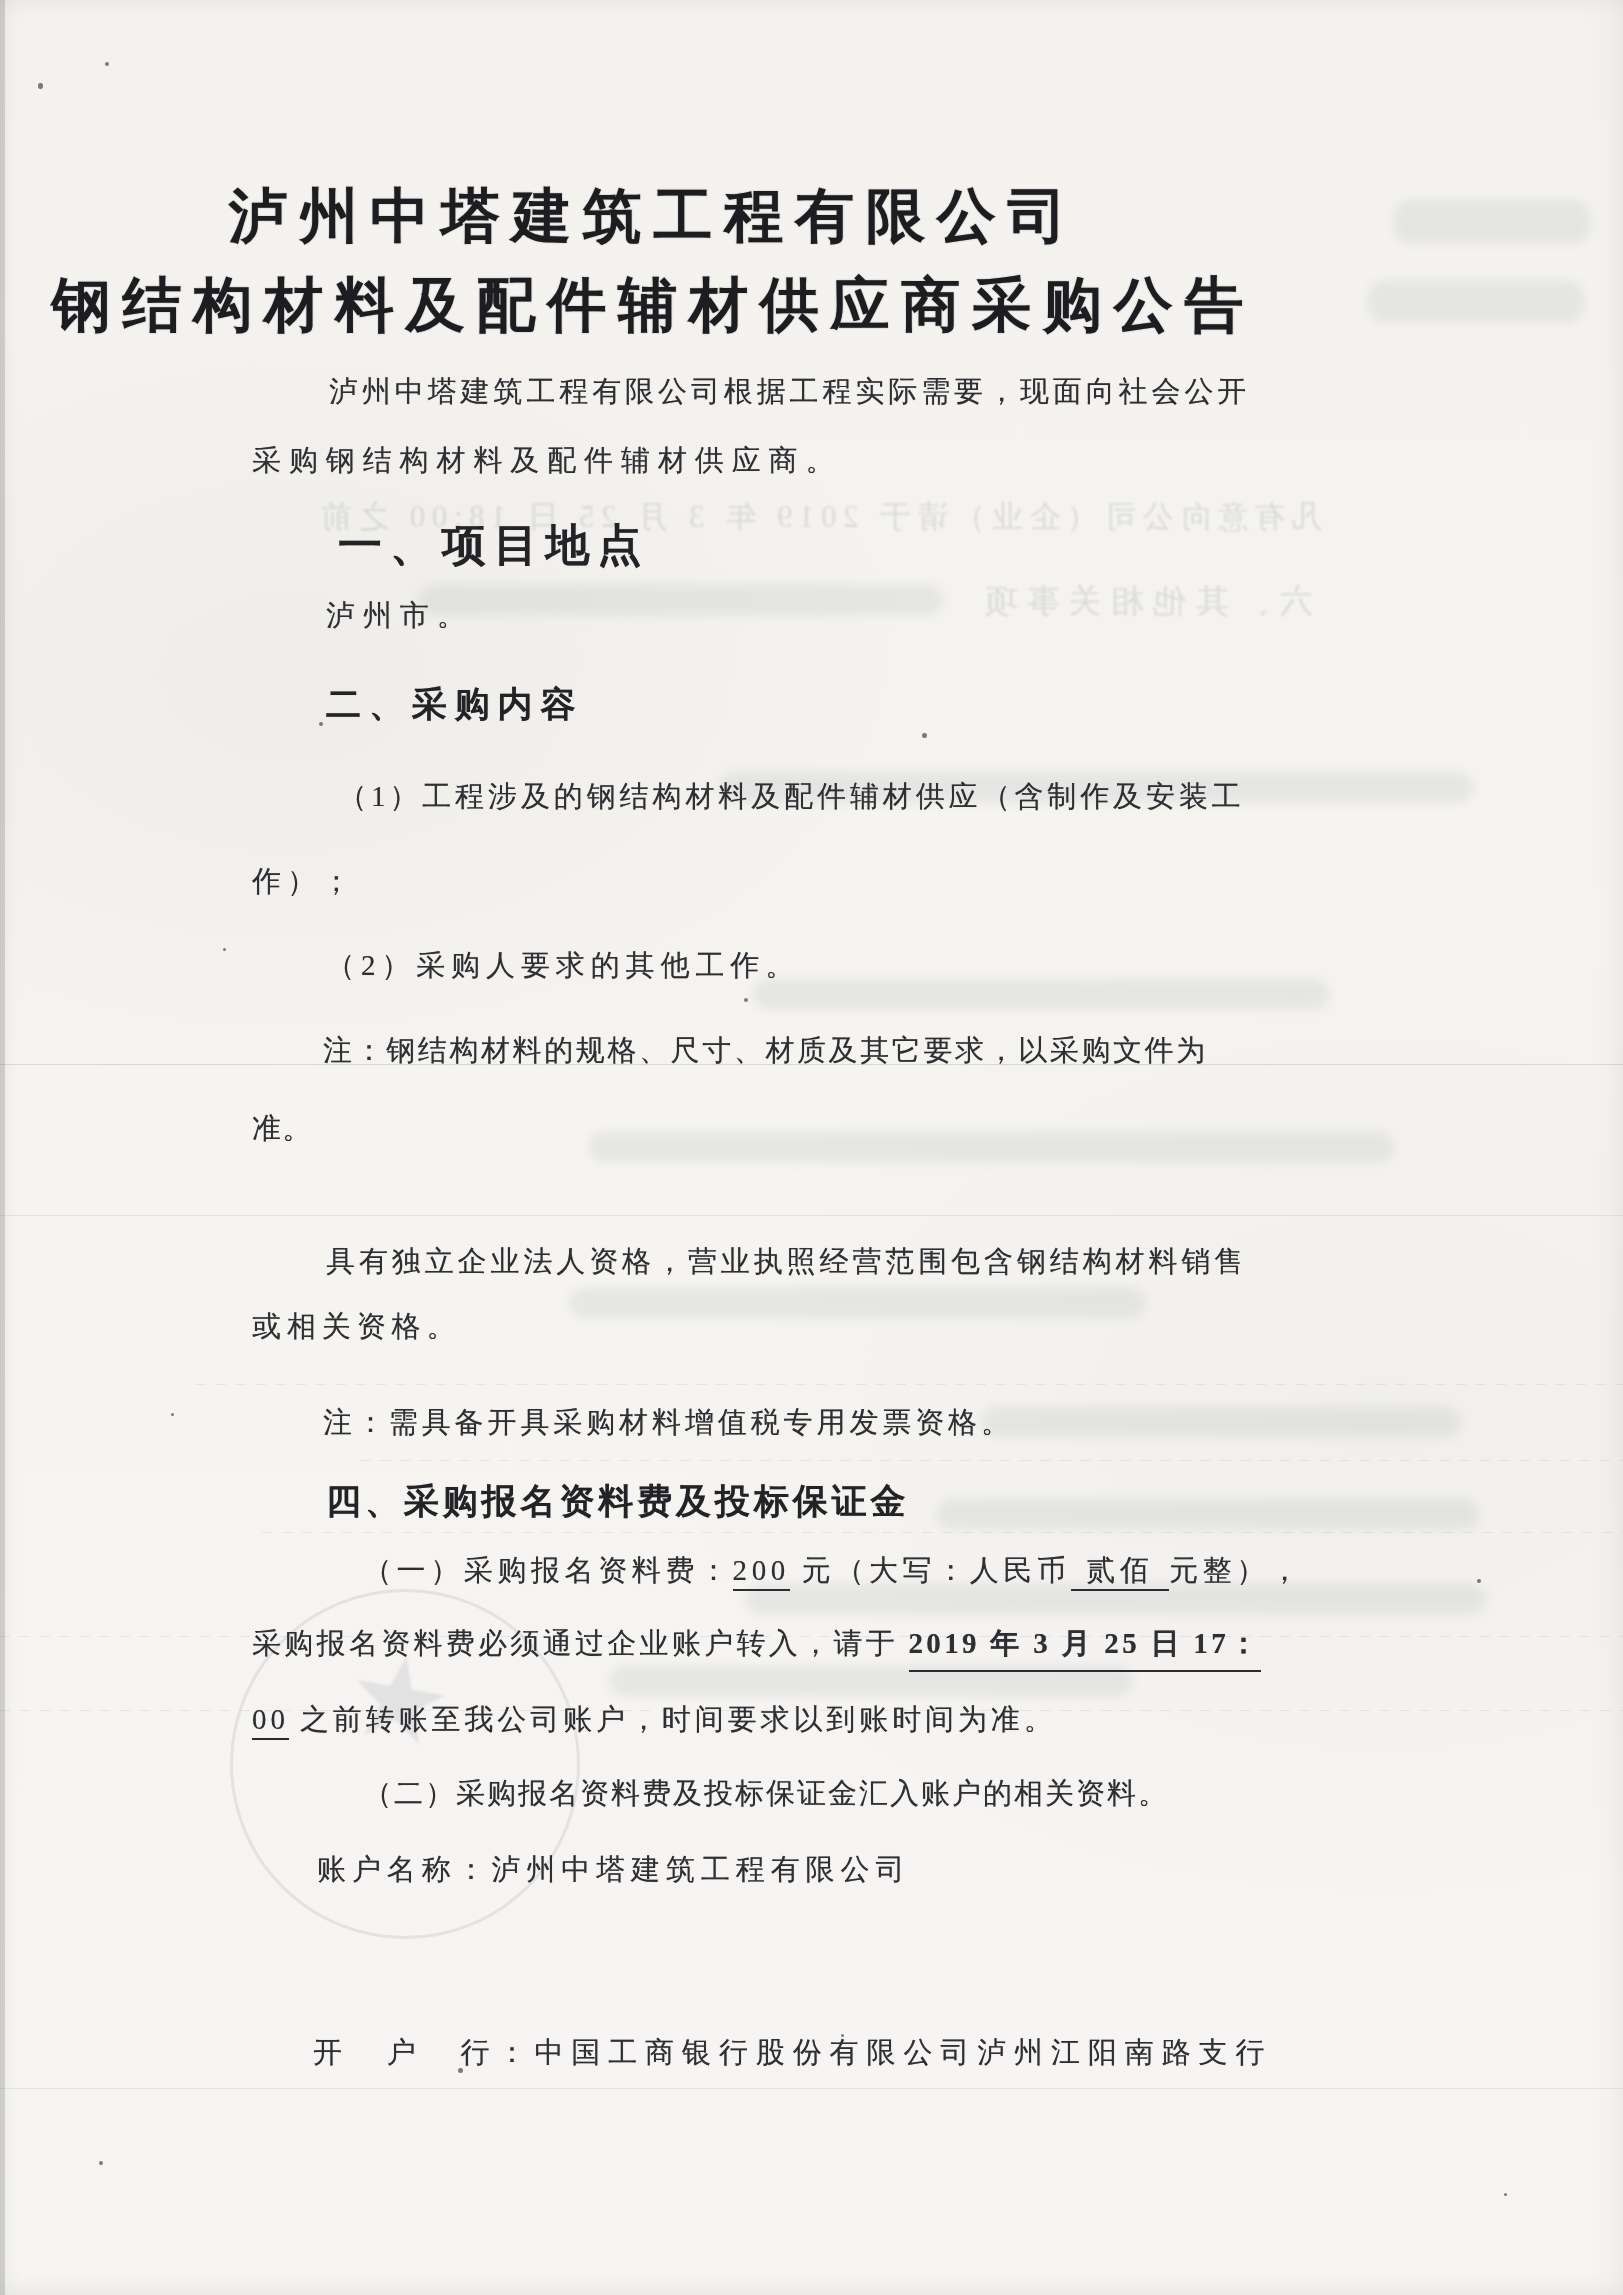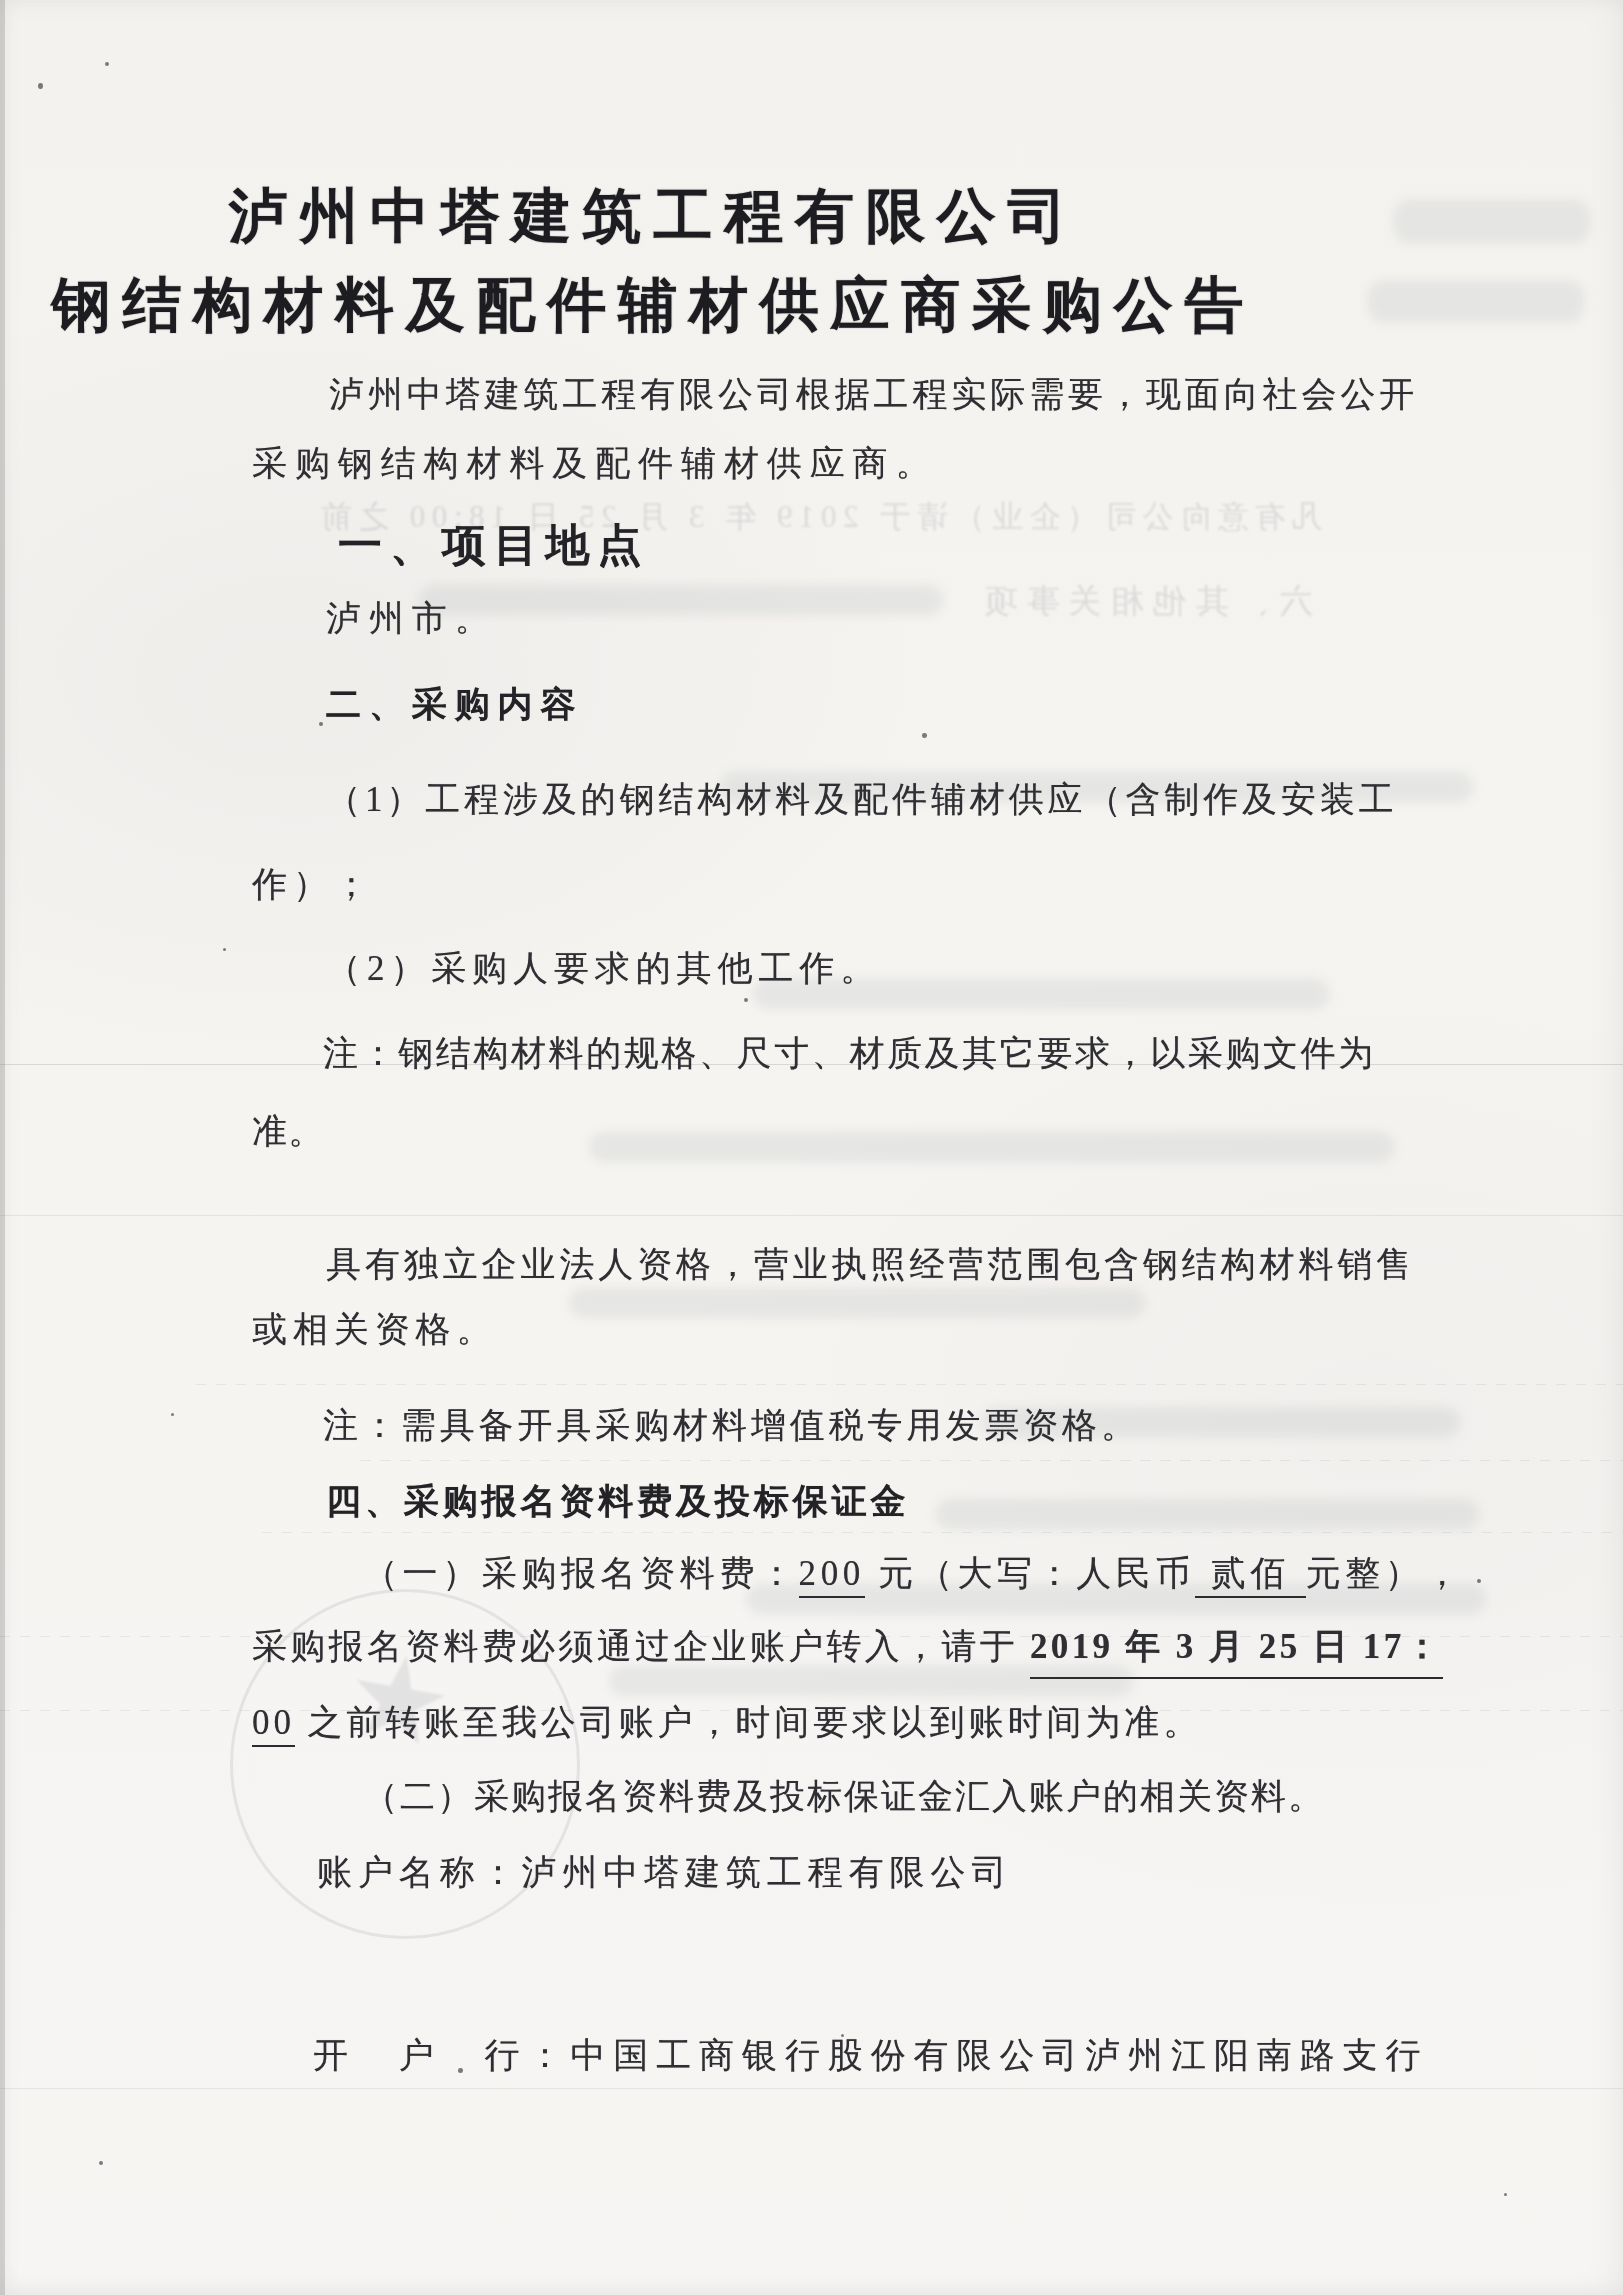--- a/index.html
+++ b/index.html
@@ -12,21 +12,21 @@
       radial-gradient(ellipse 916px 589px at 18% 30%, rgba(120,120,125,0.05), rgba(0,0,0,0) 70%),
       radial-gradient(ellipse 1047px 720px at 85% 62%, rgba(120,120,125,0.04), rgba(0,0,0,0) 70%),
       linear-gradient(180deg, #f3f2ef 0%, #f5f4f1 45%, #f6f5f3 100%);
     overflow:hidden;
     font-family:"Liberation Serif","DejaVu Serif",serif;
     box-shadow: inset -10.5px 0 33px rgba(0,0,0,0.035), inset 6.5px 0 19.6px rgba(0,0,0,0.03), inset 0 -7.9px 26px rgba(0,0,0,0.02);
   }
   .edge-strip{position:absolute;left:0;top:0;width:4.6px;height:100%;background:rgba(90,90,95,0.22);}
   .ln{
     position:absolute;
-    font-size:35px;line-height:1.22;
+    font-size:29px;line-height:1.22;
     color:#2e2e33;
     white-space:nowrap;
     text-shadow:0 0 0.7px rgba(40,40,45,0.45);
   }
   .bold{font-weight:700;color:#232327;}
   .title{
     left:0;width:1307px;text-align:center;
     font-size:59px;font-weight:700;color:#1d1d21;
     letter-spacing:11.8px;
     text-shadow:0 0 1.3px rgba(25,25,30,0.5);
@@ -119,21 +119,21 @@
   <div class="ln title" style="top:181px;">泸州中塔建筑工程有限公司</div>
   <div class="ln title" style="top:270px;">钢结构材料及配件辅材供应商采购公告</div>
 
   <div class="ln" style="left:329px;top:374px;letter-spacing:3.9px;">泸州中塔建筑工程有限公司根据工程实际需要，现面向社会公开</div>
   <div class="ln" style="left:252px;top:443px;letter-spacing:7.9px;">采购钢结构材料及配件辅材供应商。</div>
 
   <div class="ln bold" style="left:338px;top:519px;letter-spacing:7.9px;font-size:44px;">一、项目地点</div>
   <div class="ln" style="left:326px;top:598px;letter-spacing:7.9px;">泸州市。</div>
 
   <div class="ln bold" style="left:326px;top:684px;letter-spacing:7.9px;font-size:35px;">二、采购内容</div>
-  <div class="ln" style="left:326px;top:779px;letter-spacing:3.9px;">（1）工程涉及的钢结构材料及配件辅材供应（含制作及安装工</div>
+  <div class="ln" style="left:338px;top:779px;letter-spacing:3.9px;">（1）工程涉及的钢结构材料及配件辅材供应（含制作及安装工</div>
   <div class="ln" style="left:252px;top:864px;letter-spacing:5.9px;">作）；</div>
   <div class="ln" style="left:326px;top:948px;letter-spacing:5.9px;">（2）采购人要求的其他工作。</div>
   <div class="ln" style="left:323px;top:1033px;letter-spacing:2.6px;">注：钢结构材料的规格、尺寸、材质及其它要求，以采购文件为</div>
   <div class="ln" style="left:252px;top:1111px;letter-spacing:1.3px;">准。</div>
 
   <div class="ln" style="left:326px;top:1244px;letter-spacing:3.9px;">具有独立企业法人资格，营业执照经营范围包含钢结构材料销售</div>
   <div class="ln" style="left:252px;top:1309px;letter-spacing:5.9px;">或相关资格。</div>
   <div class="ln bold" style="left:326px;top:1481px;letter-spacing:3.9px;font-size:35px;">四、采购报名资料费及投标保证金</div>
 
   <div class="ln" style="left:323px;top:1405px;letter-spacing:3.9px;">注：需具备开具采购材料增值税专用发票资格。</div>

